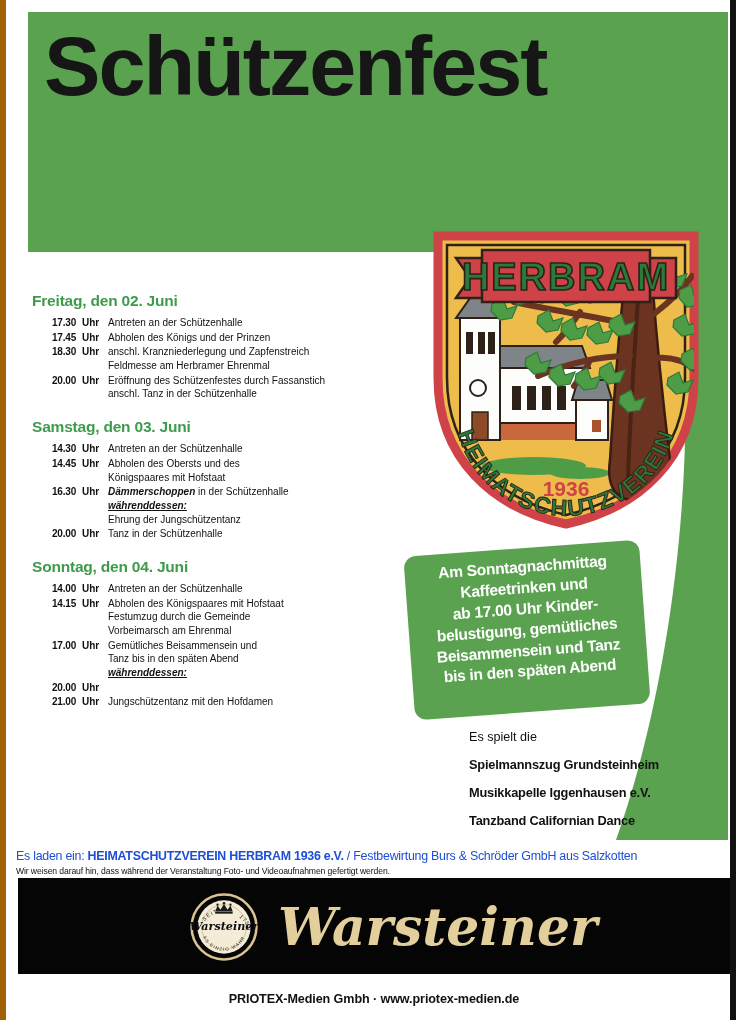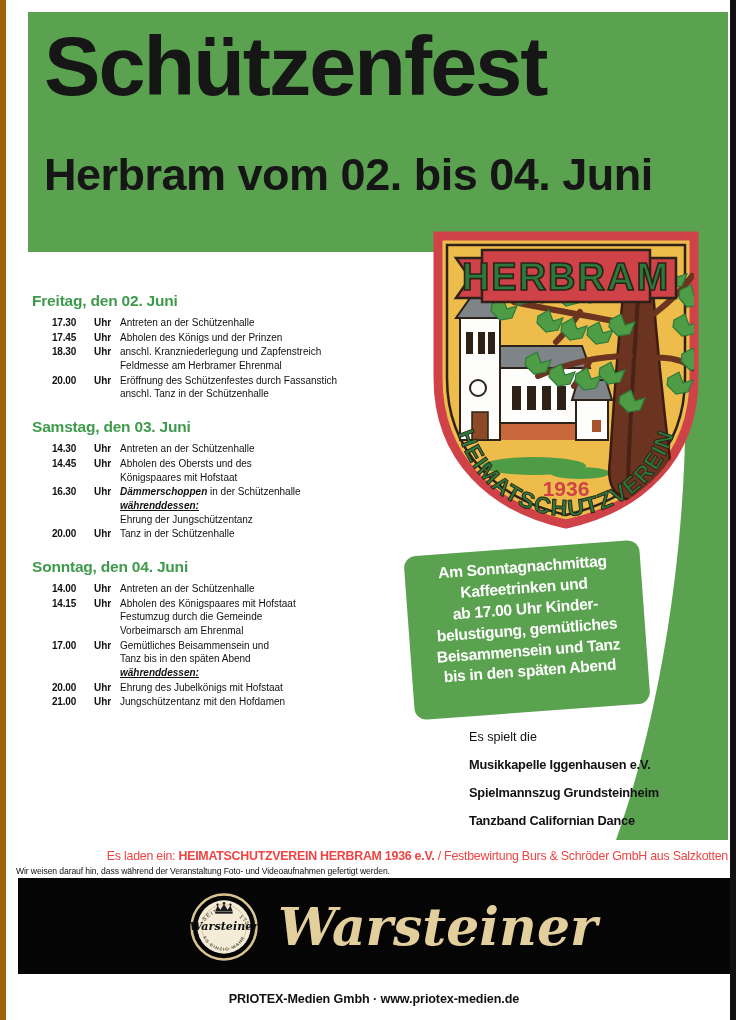--- a/index.html
+++ b/index.html
@@ -98,21 +98,21 @@
     width: 44px;
     text-align: right;
     flex: 0 0 44px;
     font-weight: bold;
     letter-spacing: -0.2px;
   }
   .entry .uhr {
     width: 26px;
     flex: 0 0 26px;
     text-align: left;
-    padding-left: 18px;
+    padding-left: 6px;
     font-weight: bold;
   }
   .entry .desc { flex: 1 1 auto; }
   .entry .desc .ln { display: block; }
   .ital { font-style: italic; font-weight: bold; text-align: right; }
   .ital-u { font-style: italic; font-weight: bold; text-decoration: underline; }
 
   
   .emblem {
     position: absolute;
@@ -167,24 +167,23 @@
     letter-spacing: -0.2px;
   }
 
   
   .invite {
     position: absolute;
     left: 10px;
     top: 849px;
     width: 712px;
     font-size: 12.4px;
-    color: #ef4444;
+    color: #1d4ed8;
     letter-spacing: -0.25px;
     white-space: nowrap;
-    text-align: right;
   }
   .invite b { font-weight: bold; }
   .disclaimer {
     position: absolute;
     left: 10px;
     top: 866px;
     width: 712px;
     font-size: 8.6px;
     color: #111111;
     letter-spacing: -0.1px;
@@ -244,21 +243,20 @@
   <div class="stage">
 
     <div class="green-band"></div>
 
     <svg class="green-wedge-svg" viewBox="0 0 736 1020" preserveAspectRatio="none">
       <path d="M 722,240 L 722,840 L 610,840 C 660,700 700,460 668,240 Z" fill="#5aa24f"></path>
       <path d="M 700,240 C 700,420 665,640 612,830 L 600,830 C 655,640 690,420 688,240 Z" fill="#ffffff" opacity="0"></path>
     </svg>
 
     <div class="title-main">Schützenfest</div>
-    <div class="title-sub">Herbram vom 02. bis 04. Juni</div>
 
     <div class="emblem">
       <svg viewBox="0 0 272 302">
         <defs>
           <clipPath id="shieldClip">
             <path d="M8,8 L264,8 L264,150 C264,230 210,280 136,296 C62,280 8,230 8,150 Z"></path>
           </clipPath>
           <path id="arcPath" d="M 30,212 A 112,112 0 0 0 242,212"></path>
         </defs>
 
@@ -440,23 +438,20 @@
             <span class="uhr">Uhr</span>
             <span class="desc">
               <span class="ln">Gemütliches Beisammensein und</span>
               <span class="ln">Tanz bis in den späten Abend</span>
               <span class="ln"><i class="ital-u">währenddessen:</i></span>
             </span>
           </div>
           <div class="entry">
             <span class="time">20.00</span>
             <span class="uhr">Uhr</span>
-            <span class="desc">
-                <span class="ln">Ehrung des Jubelkönigs mit Hofstaat</span>
-              </span>
           </div>
           <div class="entry">
             <span class="time">21.00</span>
             <span class="uhr">Uhr</span>
             <span class="desc">
                 <span class="ln">Jungschützentanz mit den Hofdamen</span>
               </span>
           </div>
         </div>
       </div>
@@ -466,22 +461,22 @@
       <span class="ib-line">Am Sonntagnachmittag</span>
       <span class="ib-line">Kaffeetrinken und</span>
       <span class="ib-line">ab 17.00 Uhr Kinder-</span>
       <span class="ib-line">belustigung, gemütliches</span>
       <span class="ib-line">Beisammensein und Tanz</span>
       <span class="ib-line">bis in den späten Abend</span>
     </div>
 
     <div class="bands">
       <div class="intro">Es spielt die</div>
+      <div class="band">Spielmannszug Grundsteinheim</div>
       <div class="band">Musikkapelle Iggenhausen e.V.</div>
-      <div class="band">Spielmannszug Grundsteinheim</div>
       <div class="band">Tanzband Californian Dance</div>
     </div>
 
     <div class="invite"><span>Es laden ein: </span><b>HEIMATSCHUTZVEREIN HERBRAM 1936 e.V.</b><span> / Festbewirtung Burs &amp; Schröder GmbH aus Salzkotten</span></div>
     <div class="disclaimer">Wir weisen darauf hin, dass während der Veranstaltung Foto- und Videoaufnahmen gefertigt werden.</div>
 
     <div class="warsteiner-bar"></div>
     <div class="w-seal">
       <svg viewBox="0 0 100 100">
         <defs>

